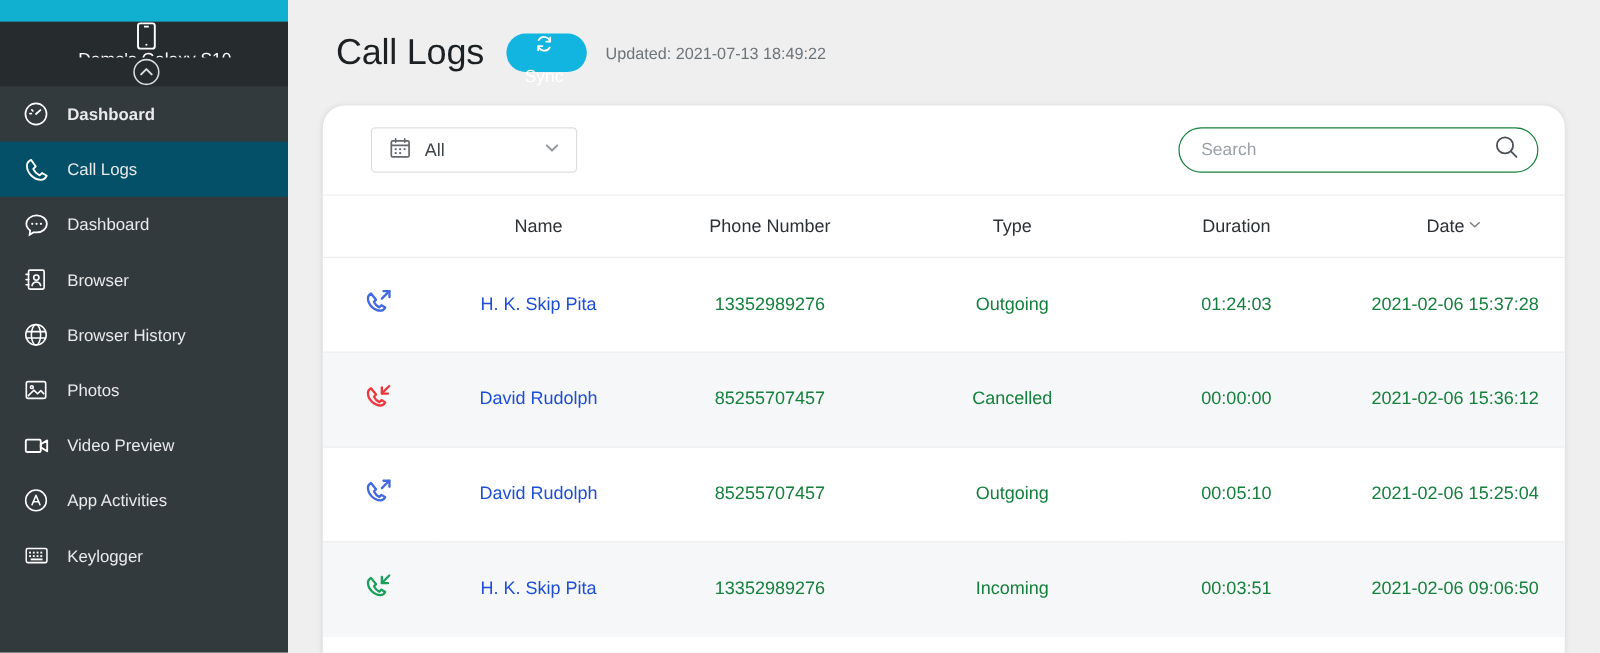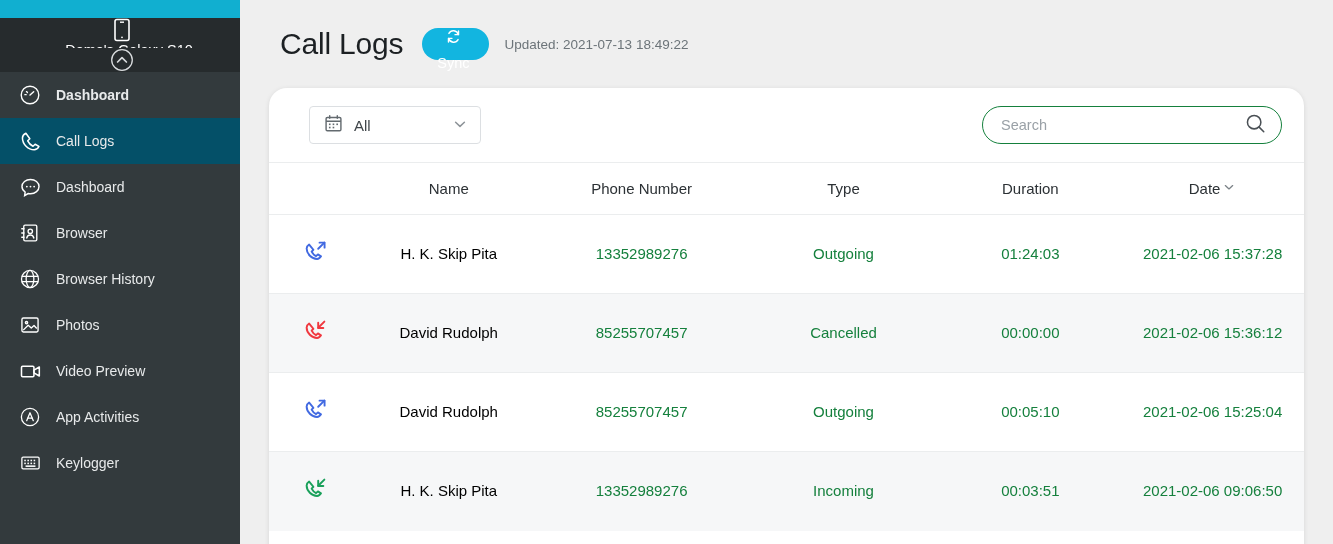--- a/index.html
+++ b/index.html
@@ -98,21 +98,21 @@
   th.c-dur, td.c-dur { width: 180px; }
   th.c-date, td.c-date { width: 181px; }
   .th-date-inner { display: inline-flex; align-items: center; gap: 2px; cursor: pointer; }
 
   tbody tr { height: 79px; border-top: 1px solid #ebedee; }
   tbody tr.alt { background: #f6f7f8; }
   tbody td {
     font-size: 15px; color: #15803d; text-align: center; vertical-align: middle;
     line-height: 20px;
   }
-  td.c-name { color: #000000; }
+  td.c-name { color: #1d4ed8; }
   td.c-icon { text-align: center; }
   .call-ico { display: inline-flex; align-items: center; justify-content: center; }
 </style>
 </head>
 <body>
 
 <div class="app">
 
   <div class="sidebar">
     <div class="topbar"></div>

